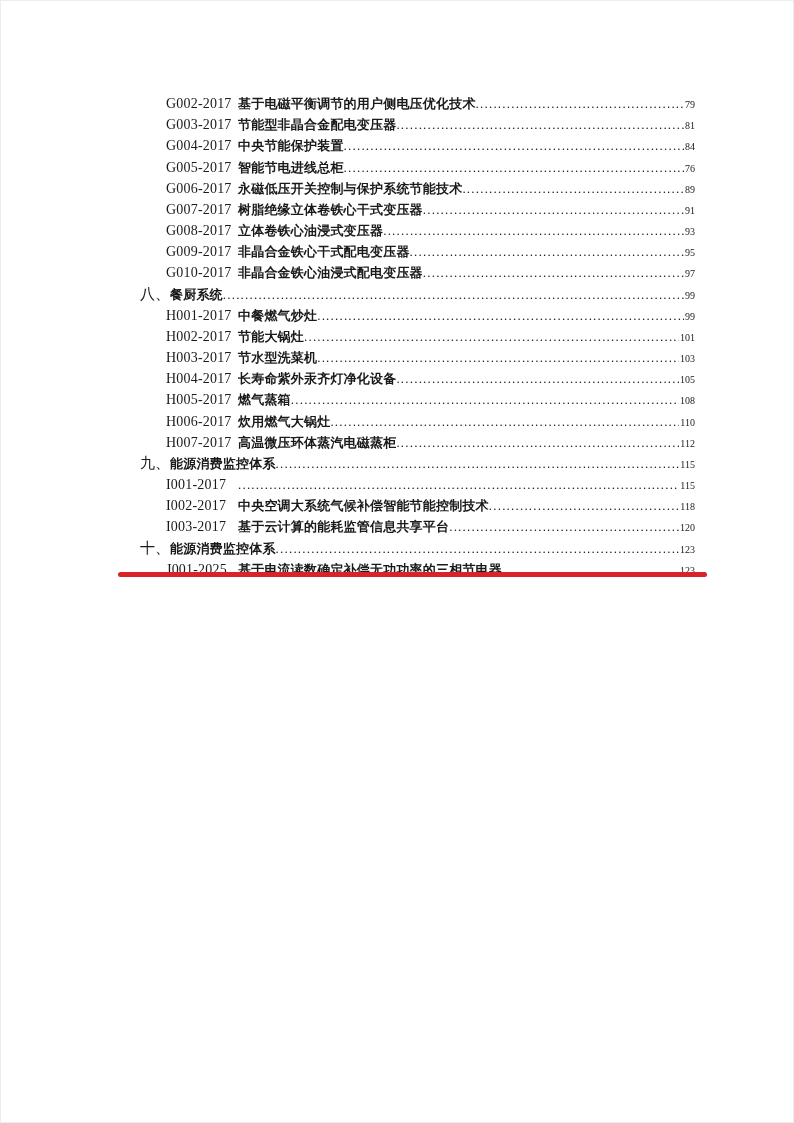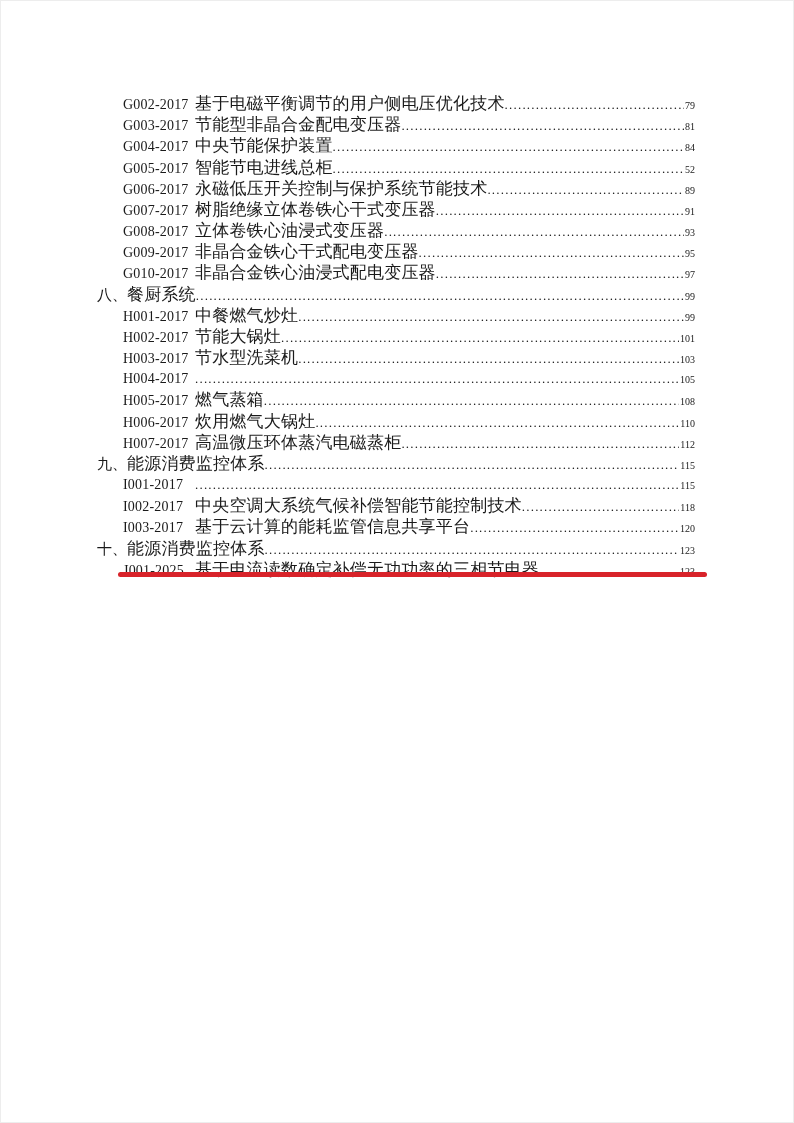--- a/index.html
+++ b/index.html
@@ -23,38 +23,40 @@
     top: 93px;
     width: 598px;
   }
   .row {
     display: flex;
     align-items: baseline;
     height: 21.18px;
     line-height: 21.18px;
     font-size: 14px;
     white-space: nowrap;
+    margin-left: 43px;
   }
   .row.item {
     padding-left: 26px;
   }
   .row.item .code {
     display: inline-block;
     width: 72px;
     flex: 0 0 72px;
     letter-spacing: 0.2px;
   }
   .row.section .code {
     flex: 0 0 auto;
     font-size: 15px;
   }
   .title {
     flex: 0 0 auto;
-    font-size: 17px;
+    font-size: 13px;
     letter-spacing: 0.2px;
+    font-weight: bold;
   }
   .leader {
     flex: 1 1 auto;
     overflow: hidden;
     white-space: nowrap;
     font-size: 13px;
     letter-spacing: 1.2px;
     min-width: 6px;
   }
   .page-num {
@@ -92,21 +94,21 @@
       <div class="row item">
     <span class="code">G004-2017</span>
     <span class="title">中央节能保护装置</span>
     <span class="leader">....................................................................................................................................................................................</span>
     <span class="page-num">84</span>
   </div>
       <div class="row item">
     <span class="code">G005-2017</span>
     <span class="title">智能节电进线总柜</span>
     <span class="leader">....................................................................................................................................................................................</span>
-    <span class="page-num">52</span>
+    <span class="page-num">76</span>
   </div>
       <div class="row item">
     <span class="code">G006-2017</span>
     <span class="title">永磁低压开关控制与保护系统节能技术</span>
     <span class="leader">....................................................................................................................................................................................</span>
     <span class="page-num">89</span>
   </div>
       <div class="row item">
     <span class="code">G007-2017</span>
     <span class="title">树脂绝缘立体卷铁心干式变压器</span>
@@ -150,20 +152,21 @@
     <span class="page-num">101</span>
   </div>
       <div class="row item">
     <span class="code">H003-2017</span>
     <span class="title">节水型洗菜机</span>
     <span class="leader">....................................................................................................................................................................................</span>
     <span class="page-num">103</span>
   </div>
       <div class="row item">
     <span class="code">H004-2017</span>
+    <span class="title">长寿命紫外汞齐灯净化设备</span>
     <span class="leader">....................................................................................................................................................................................</span>
     <span class="page-num">105</span>
   </div>
       <div class="row item">
     <span class="code">H005-2017</span>
     <span class="title">燃气蒸箱</span>
     <span class="leader">....................................................................................................................................................................................</span>
     <span class="page-num">108</span>
   </div>
       <div class="row item">

